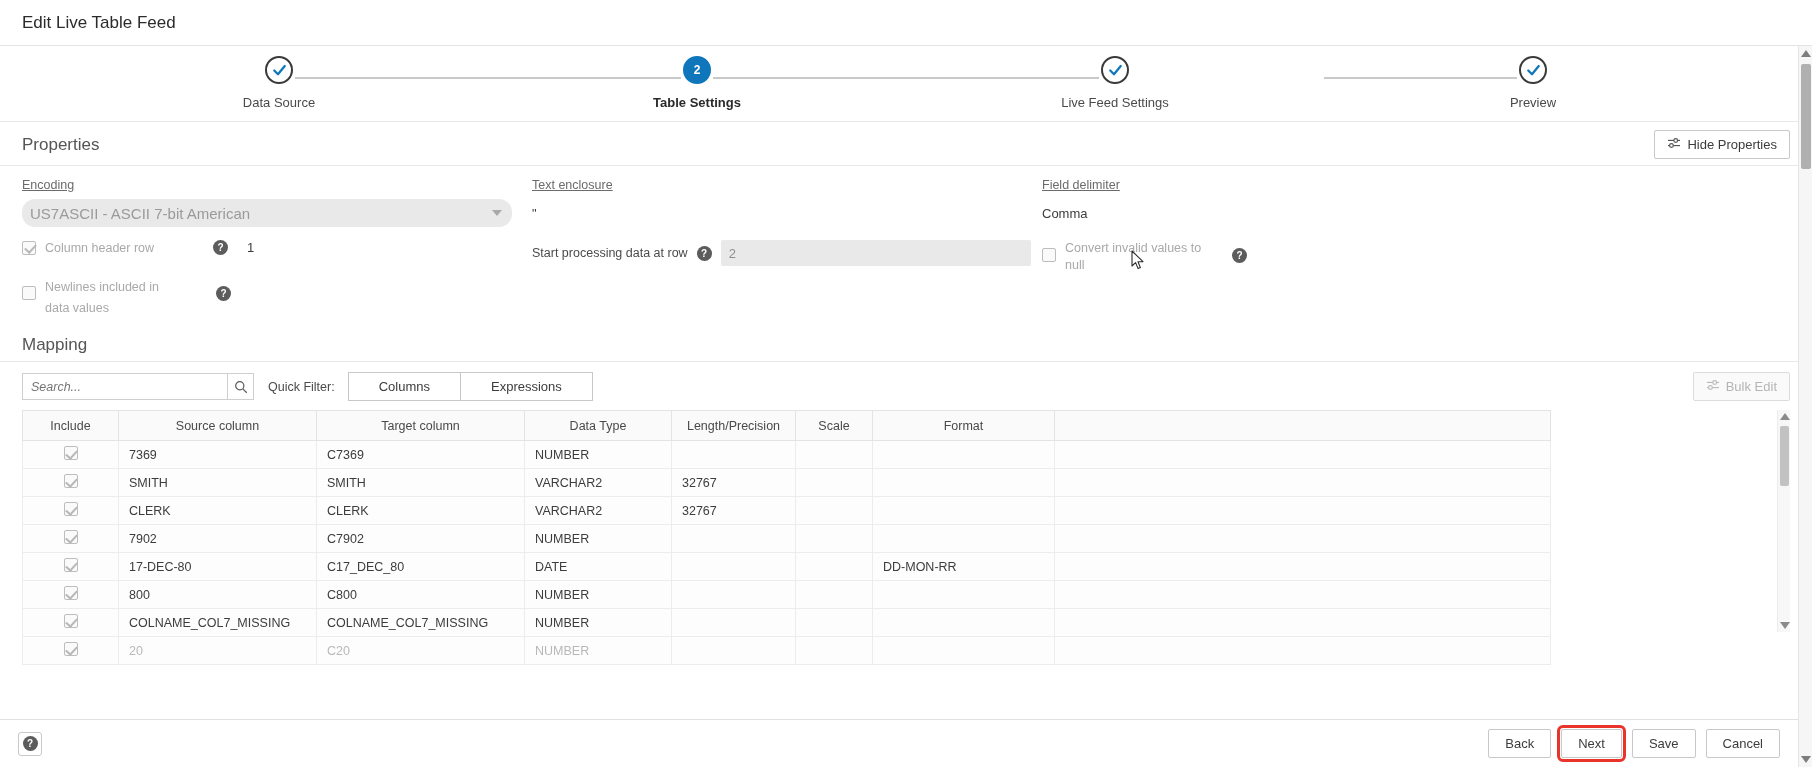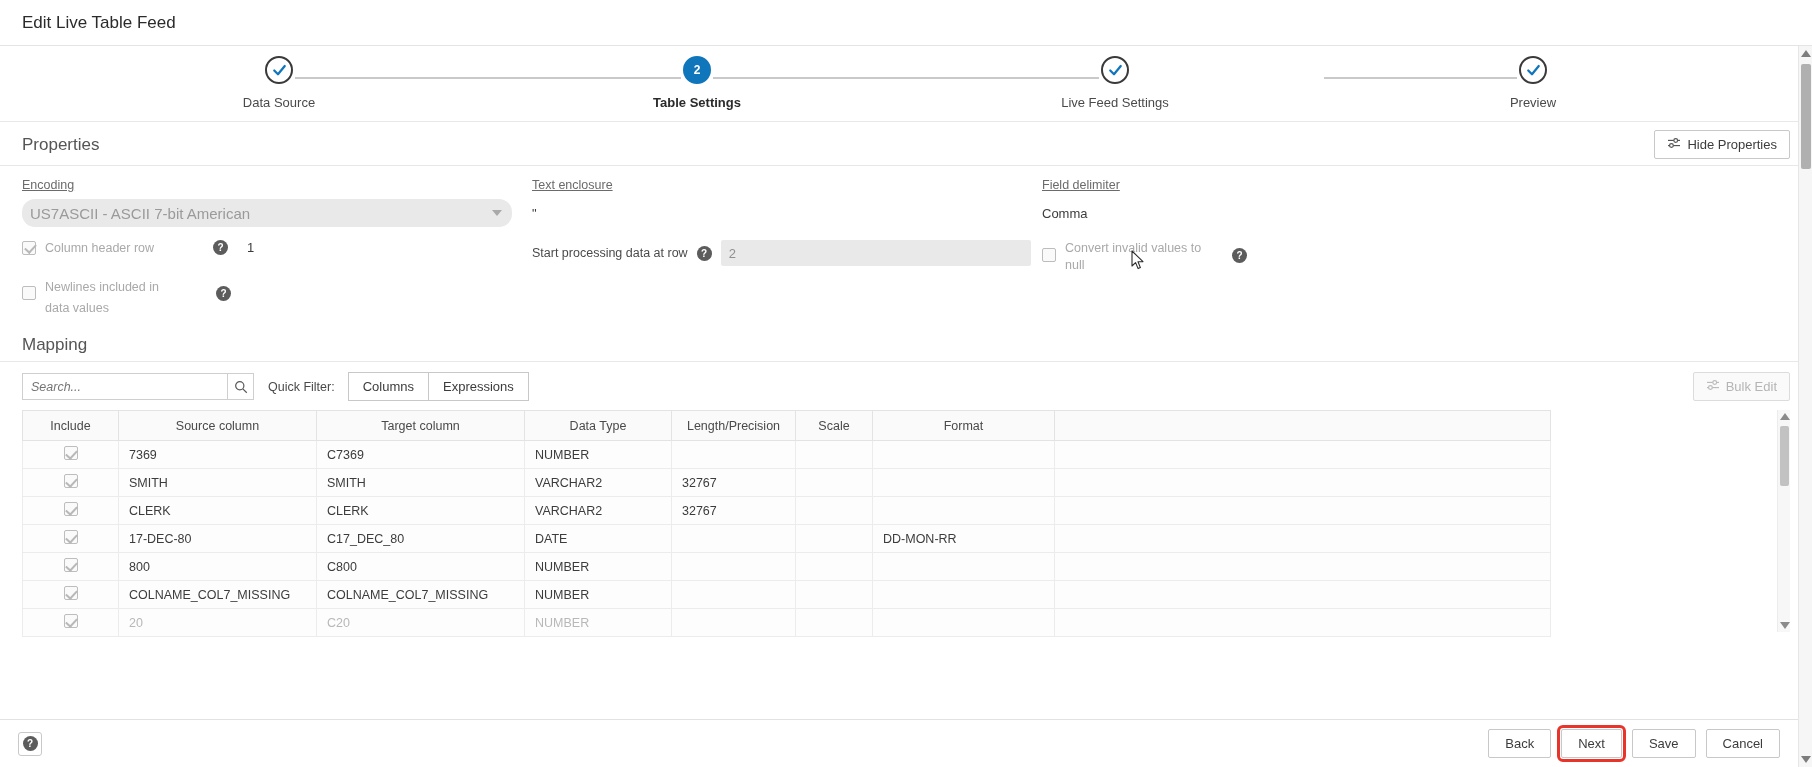--- a/index.html
+++ b/index.html
@@ -124,21 +124,21 @@
     width:205px; height:27px; border:1px solid #cfcfcf; border-right:none;
     padding:0 8px; font-size:12.5px; font-style:italic; color:#9b9b9b;
     font-family:"Liberation Sans", sans-serif; outline:none; border-radius:0;
   }
   .search-btn {
     width:27px; height:27px; border:1px solid #cfcfcf; background:#fff;
     display:flex; align-items:center; justify-content:center; cursor:pointer;
   }
   .qf-label { font-size:12.5px; color:#4a4a4a; }
   .qf-group { display:flex; }
-  .qf-group .btn { border-radius:0; margin-left:-1px; padding:6px 14px; }
+  .qf-group .btn { border-radius:0; margin-left:-1px; padding:6px 30px; }
 
   
   .table-area { padding:0 22px; position:relative; }
   table.map { border-collapse:collapse; width:1528px; table-layout:fixed; }
   table.map th {
     background:#fafafa; border:1px solid #e3e3e3;
     font-weight:normal; font-size:12.5px; color:#4a4a4a;
     height:30px; padding:0 8px; text-align:center;
   }
   table.map td {
@@ -396,20 +396,30 @@
         <td>CLERK</td>
         <td>CLERK</td>
         <td>VARCHAR2</td>
         <td>32767</td>
         <td></td>
         <td></td>
         <td></td>
       </tr>
       <tr>
         <td class="ctr"><span class="cb checked"></span></td>
+        <td>7902</td>
+        <td>C7902</td>
+        <td>NUMBER</td>
+        <td></td>
+        <td></td>
+        <td></td>
+        <td></td>
+      </tr>
+      <tr>
+        <td class="ctr"><span class="cb checked"></span></td>
         <td>17-DEC-80</td>
         <td>C17_DEC_80</td>
         <td>DATE</td>
         <td></td>
         <td></td>
         <td>DD-MON-RR</td>
         <td></td>
       </tr>
       <tr>
         <td class="ctr"><span class="cb checked"></span></td>

